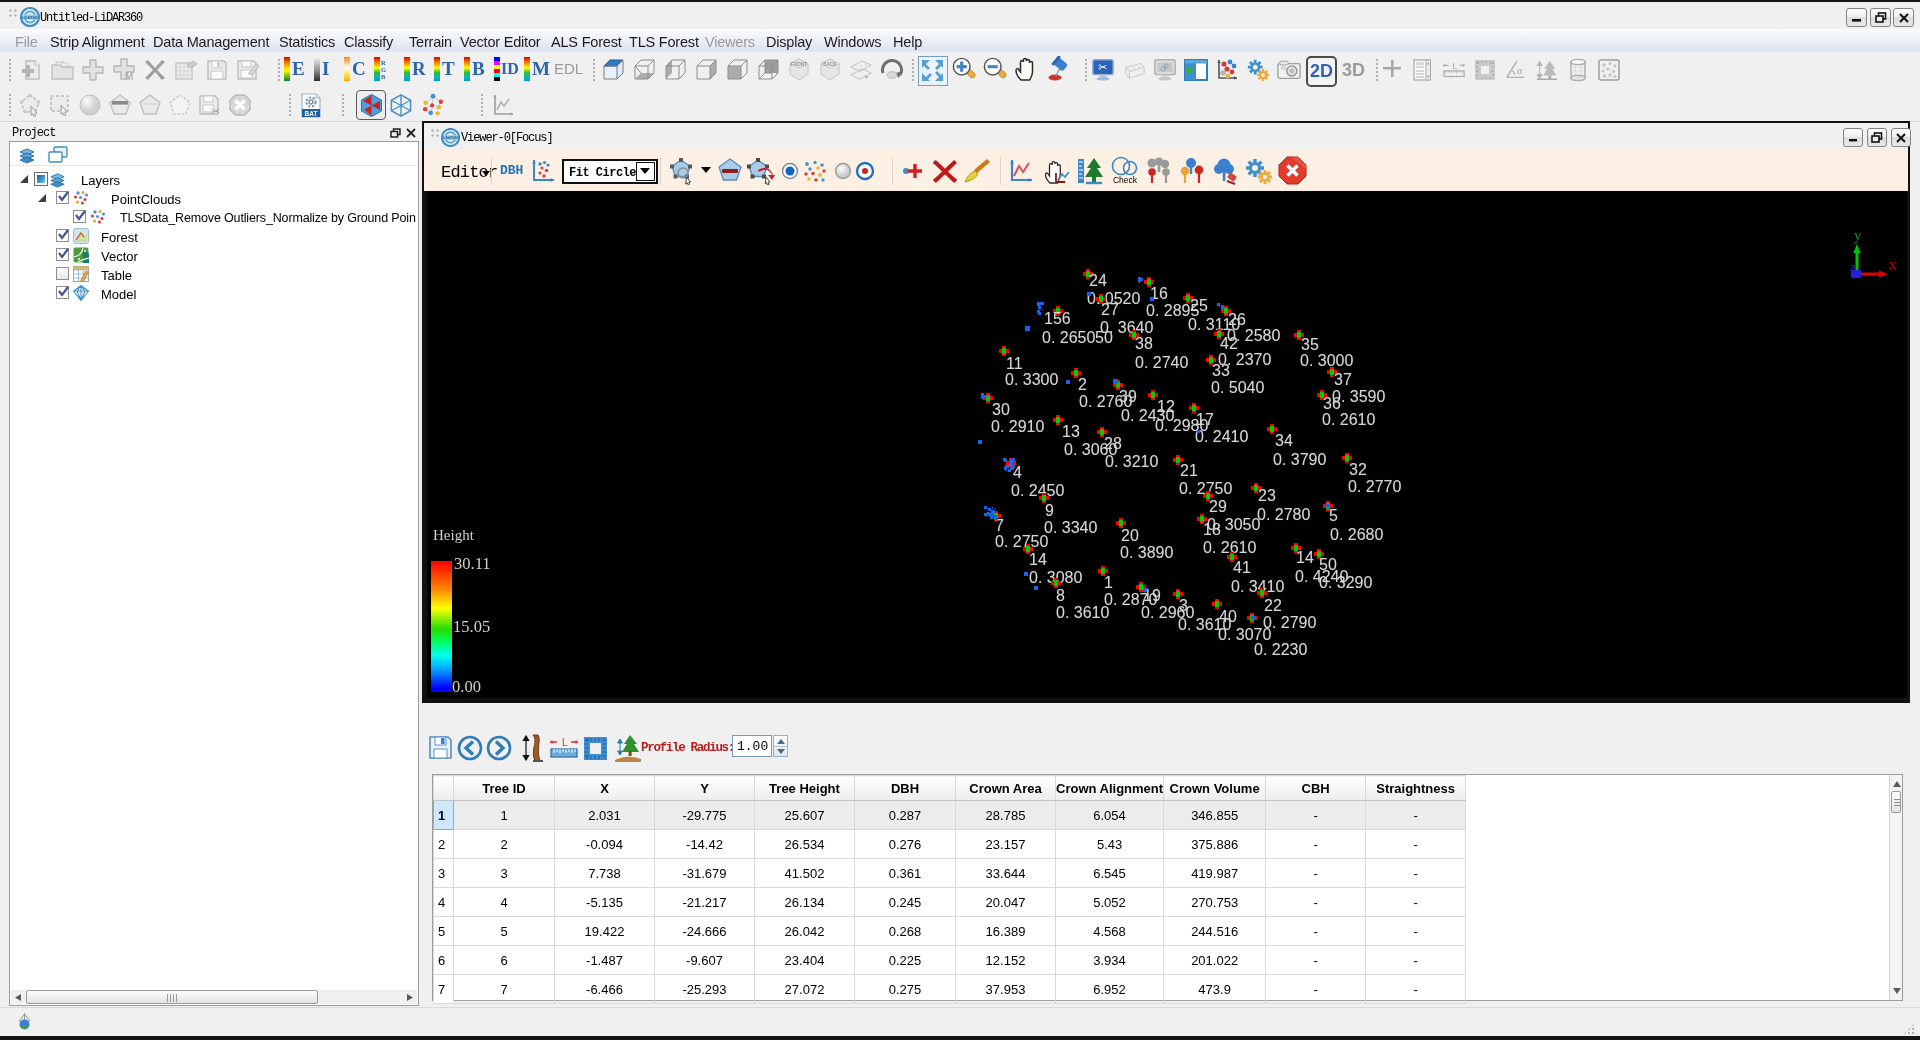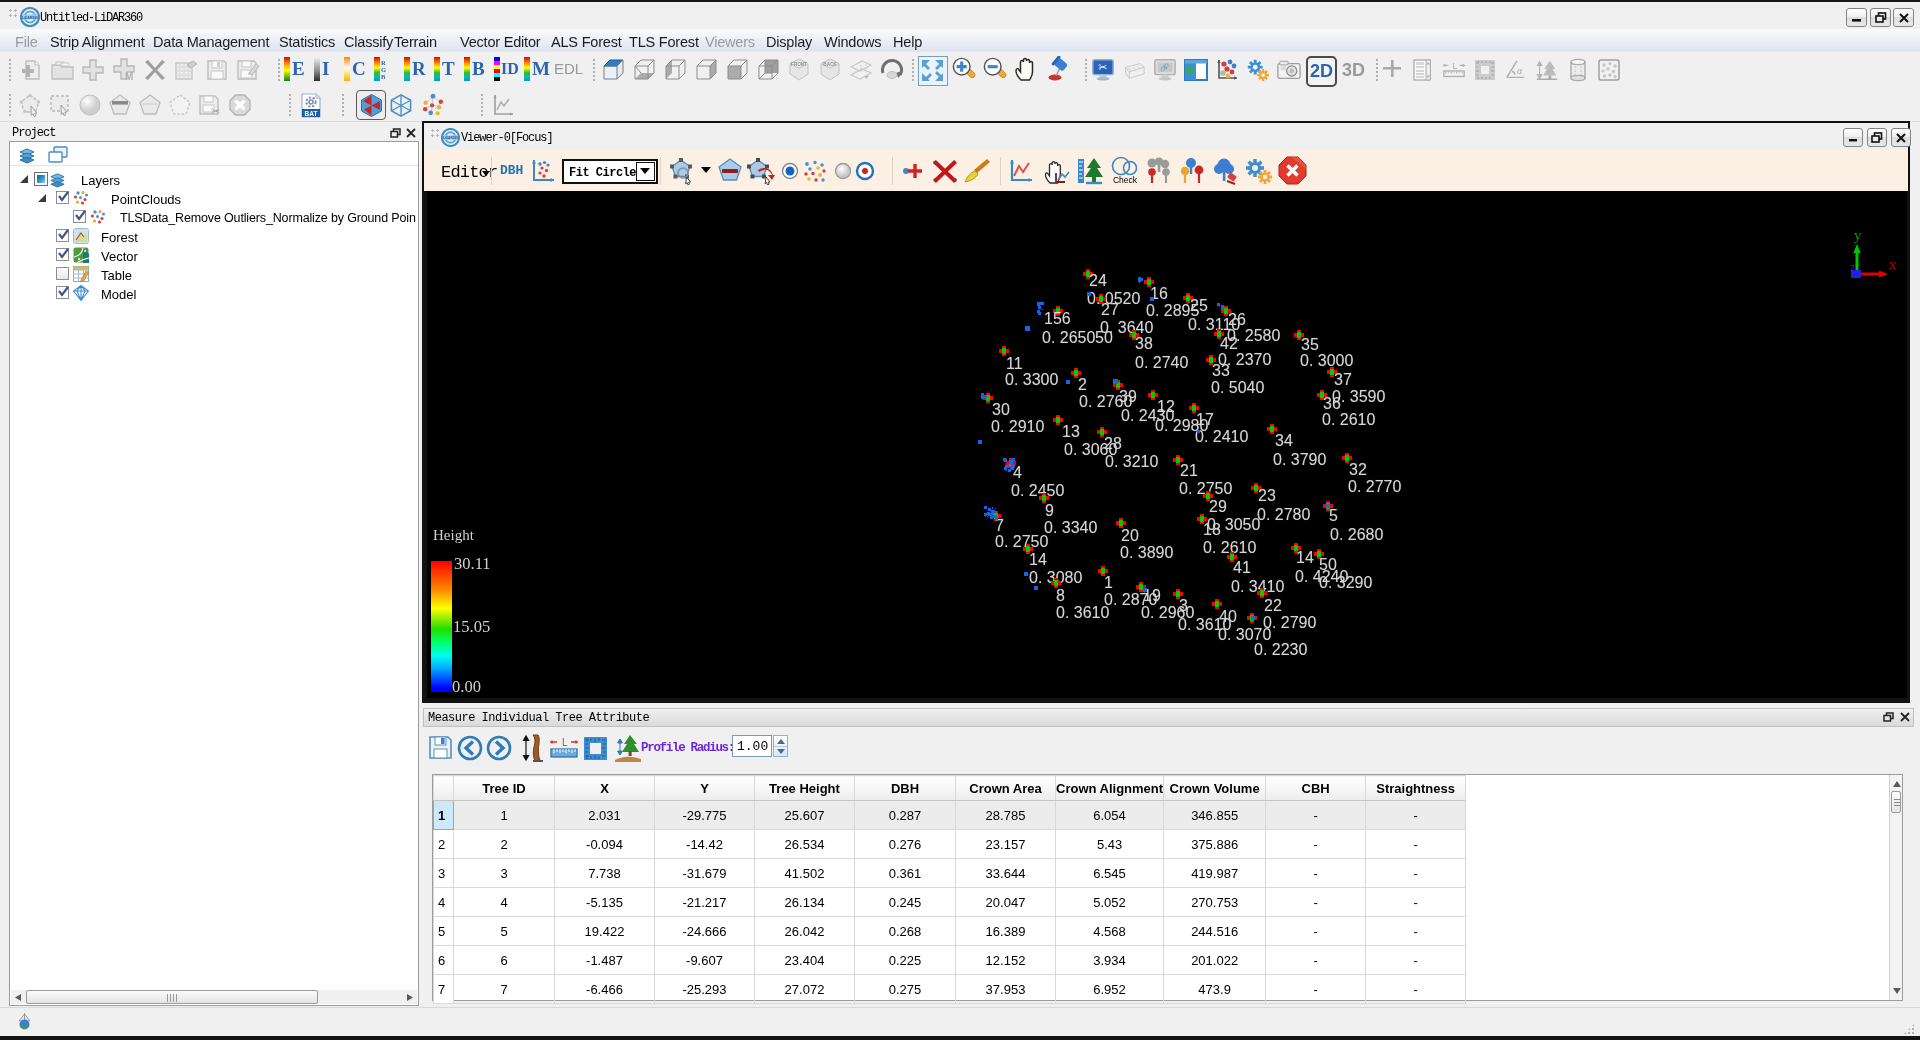--- a/index.html
+++ b/index.html
@@ -80,21 +80,21 @@
         <path d="M1 1 L9 9 M9 1 L1 9" stroke="#111" stroke-width="2"></path>
       </svg>
     </div>
 </div>
 <div id="menubar">
   <span class="mi dis" style="left:15px">File</span>
   <span class="mi" style="left:50px">Strip Alignment</span>
   <span class="mi" style="left:153px">Data Management</span>
   <span class="mi" style="left:279px">Statistics</span>
   <span class="mi" style="left:344px">Classify</span>
-  <span class="mi" style="left:394px">Terrain</span>
+  <span class="mi" style="left:409px">Terrain</span>
   <span class="mi" style="left:460px">Vector Editor</span>
   <span class="mi" style="left:551px">ALS Forest</span>
   <span class="mi" style="left:629px">TLS Forest</span>
   <span class="mi dis" style="left:705px">Viewers</span>
   <span class="mi" style="left:766px">Display</span>
   <span class="mi" style="left:824px">Windows</span>
   <span class="mi" style="left:893px">Help</span>
 </div>
 <div id="tb1">
   <div class="handle" style="left:8px"></div>
@@ -1242,30 +1242,20 @@
         <path d="M10 18l-3.6 9h7.2z" fill="#00c800"></path>
       <text x="3" y="45" font-size="13" fill="#2222cc" font-family="Liberation Serif">z</text>
       <rect x="4" y="44" width="10" height="8" fill="#2222dd"></rect>
       <path d="M14 48 L34 48" stroke="#e00000" stroke-width="3"></path>
         <path d="M41 48l-9-3.6v7.2z" fill="#e00000"></path>
       <text x="42" y="43" font-size="15" fill="#cc0000" font-family="Liberation Serif">x</text>
     </svg>
   </div>
 </div>
 <div id="meas">
-  <div id="mtitle">
-    <span class="mono abs" style="left:4px;top:2px;font-size:12px;letter-spacing:-0.5px;color:#000">Measure Individual Tree Attribute</span>
-    <svg class="abs" style="left:1459px;top:3px" width="11" height="10">
-        <rect x="3.5" y="1" width="6.5" height="5.5" fill="none" stroke="#222" stroke-width="1.5"></rect>
-        <rect x="1" y="3.5" width="6.5" height="5.5" fill="#e4e4e4" stroke="#222" stroke-width="1.5"></rect>
-      </svg>
-    <svg class="abs" style="left:1476px;top:3px" width="10" height="10" viewBox="0 0 10 10">
-        <path d="M1 1 L9 9 M9 1 L1 9" stroke="#222" stroke-width="1.8"></path>
-      </svg>
-  </div>
   <div id="mtool">
     <svg class="abs" style="left:5px;top:8px" width="25" height="25" viewBox="0 0 25 25">
         <path d="M2 2h18l3 3v18H2z" fill="#eaf2fb" stroke="#5a8fc0" stroke-width="1.6"></path>
         <rect x="7" y="2" width="11" height="8" fill="#fff" stroke="#5a8fc0"></rect>
         <rect x="13" y="3" width="3.6" height="6" fill="#3c7fd0"></rect>
         <rect x="6" y="14" width="13" height="9" fill="#fff" stroke="#5a8fc0"></rect>
       </svg>
     <svg class="abs" style="left:34px;top:8px" width="26" height="26">
         <circle cx="13" cy="13" r="11" fill="none" stroke="#2e7cb8" stroke-width="2.6"></circle>
         <path d="M16 6.5 L9 13 L16 19.5" stroke="#2e7cb8" stroke-width="3.4" fill="none"></path>
@@ -1288,21 +1278,21 @@
     <svg class="abs" style="left:159px;top:8px" width="27" height="27" viewBox="0 0 27 27">
         <path d="M2 2h23v23H2z M8 8h11v11H8z" fill="#3f8ed2" fill-rule="evenodd"></path>
         <path d="M3 5h4M3 9h3M3 13h4M3 17h3M3 21h4 M20 5h4M21 9h3M20 13h4M21 17h3M20 21h4 M5 3v4M9 3v3M13 3v4M17 3v3 M5 20v4M9 21v3M13 20v4M17 21v3" stroke="#1f5f9e"></path>
       </svg>
     <svg class="abs" style="left:190px;top:6px" width="30" height="30" viewBox="0 0 30 30">
         <path d="M2 27 C8 24 16 22 28 26 L28 29 L2 29Z" fill="#c08448"></path>
         <path d="M7 6v16 M7 6l-2.4 4h4.8z M7 22l-2.4-4h4.8z" fill="#2e7cb8" stroke="#2e7cb8"></path>
         <path d="M17 2l-6 9h3l-5 8h17l-5-8h3z" fill="#2f8f2f"></path>
         <rect x="15.6" y="18" width="3" height="5" fill="#7a4a1f"></rect>
       </svg>
-    <span class="abs" style="left:218px;top:14px;color:#6d28d9;font-weight:bold;font-family:'Liberation Mono',monospace;letter-spacing:-1.3px;font-size:12.5px">Profile Radius:</span>
+    <span class="abs" style="left:218px;top:14px;color:#b91c1c;font-weight:bold;font-family:'Liberation Mono',monospace;letter-spacing:-1.3px;font-size:12.5px">Profile Radius:</span>
     <div class="abs" style="left:309px;top:8px;width:40px;height:22px;border:1px solid #7a98b8;background:#fff">
         <span class="mono abs" style="left:4px;top:3px;font-size:13px">1.00</span>
       </div>
     <div class="abs" style="left:350px;top:8px;width:15px;height:22px;border:1px solid #9ab0c8;background:linear-gradient(#fdfdfd,#dde6ee)">
       <svg class="abs" style="left:3px;top:3px" width="8" height="6">
           <path d="M4 0 L8 5 L0 5Z" fill="#4a6a8a"></path>
         </svg>
       <svg class="abs" style="left:3px;top:12px" width="8" height="6">
           <path d="M4 6 L8 1 L0 1Z" fill="#4a6a8a"></path>
         </svg>

